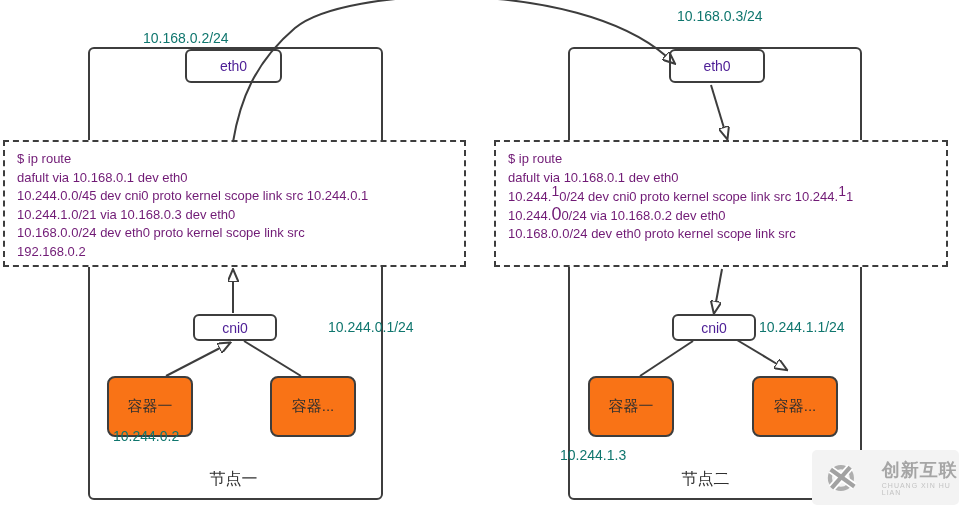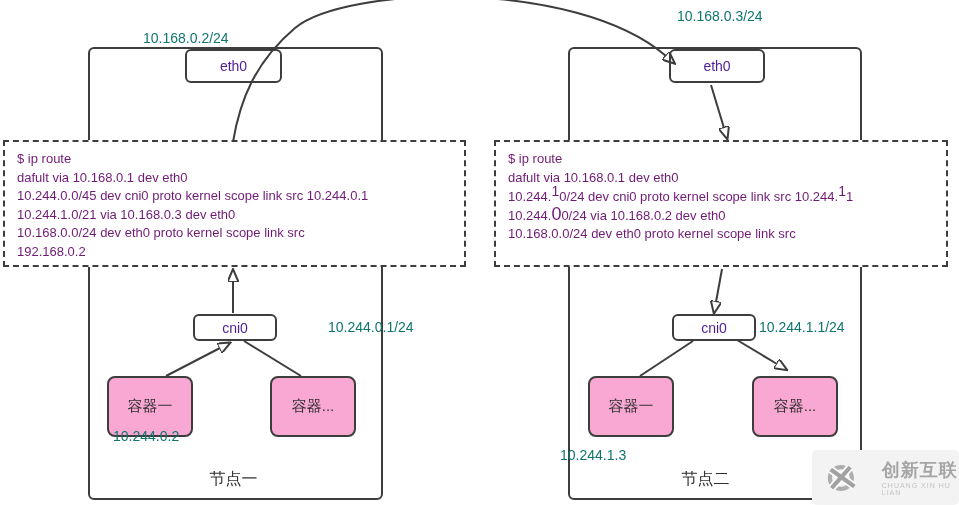--- a/index.html
+++ b/index.html
@@ -7,21 +7,21 @@
     position:relative;width:959px;height:505px;overflow:hidden;background:#ffffff;
     font-family:"Liberation Sans","DejaVu Sans",sans-serif;color:#2f2f2f;
   }
   .abs{position:absolute;}
   .nodebox{border:2px solid #3d3d3d;border-radius:6px;background:transparent;}
   .smallbox{
     border:2px solid #3d3d3d;border-radius:6px;background:#ffffff;
     display:flex;align-items:center;justify-content:center;font-size:14px;color:#4c1d95;
   }
   .contbox{
-    border:2px solid #3d3d3d;border-radius:8px;background:#f9a8d4;
+    border:2px solid #3d3d3d;border-radius:8px;background:#f97316;
     display:flex;align-items:center;justify-content:center;font-size:15px;color:#2f2f2f;
   }
   .routebox{
     border:2px dashed #3d3d3d;background:#ffffff;
     font-size:13px;line-height:18.5px;color:#701a75;
     padding:8px 6px 0 12px;box-sizing:border-box;white-space:nowrap;
   }
   .rl{white-space:nowrap;}
   .ov-raised{display:inline-block;transform:translateY(-5px);font-size:14px;}
   .ov-big{display:inline-block;font-size:18px;line-height:13px;}

